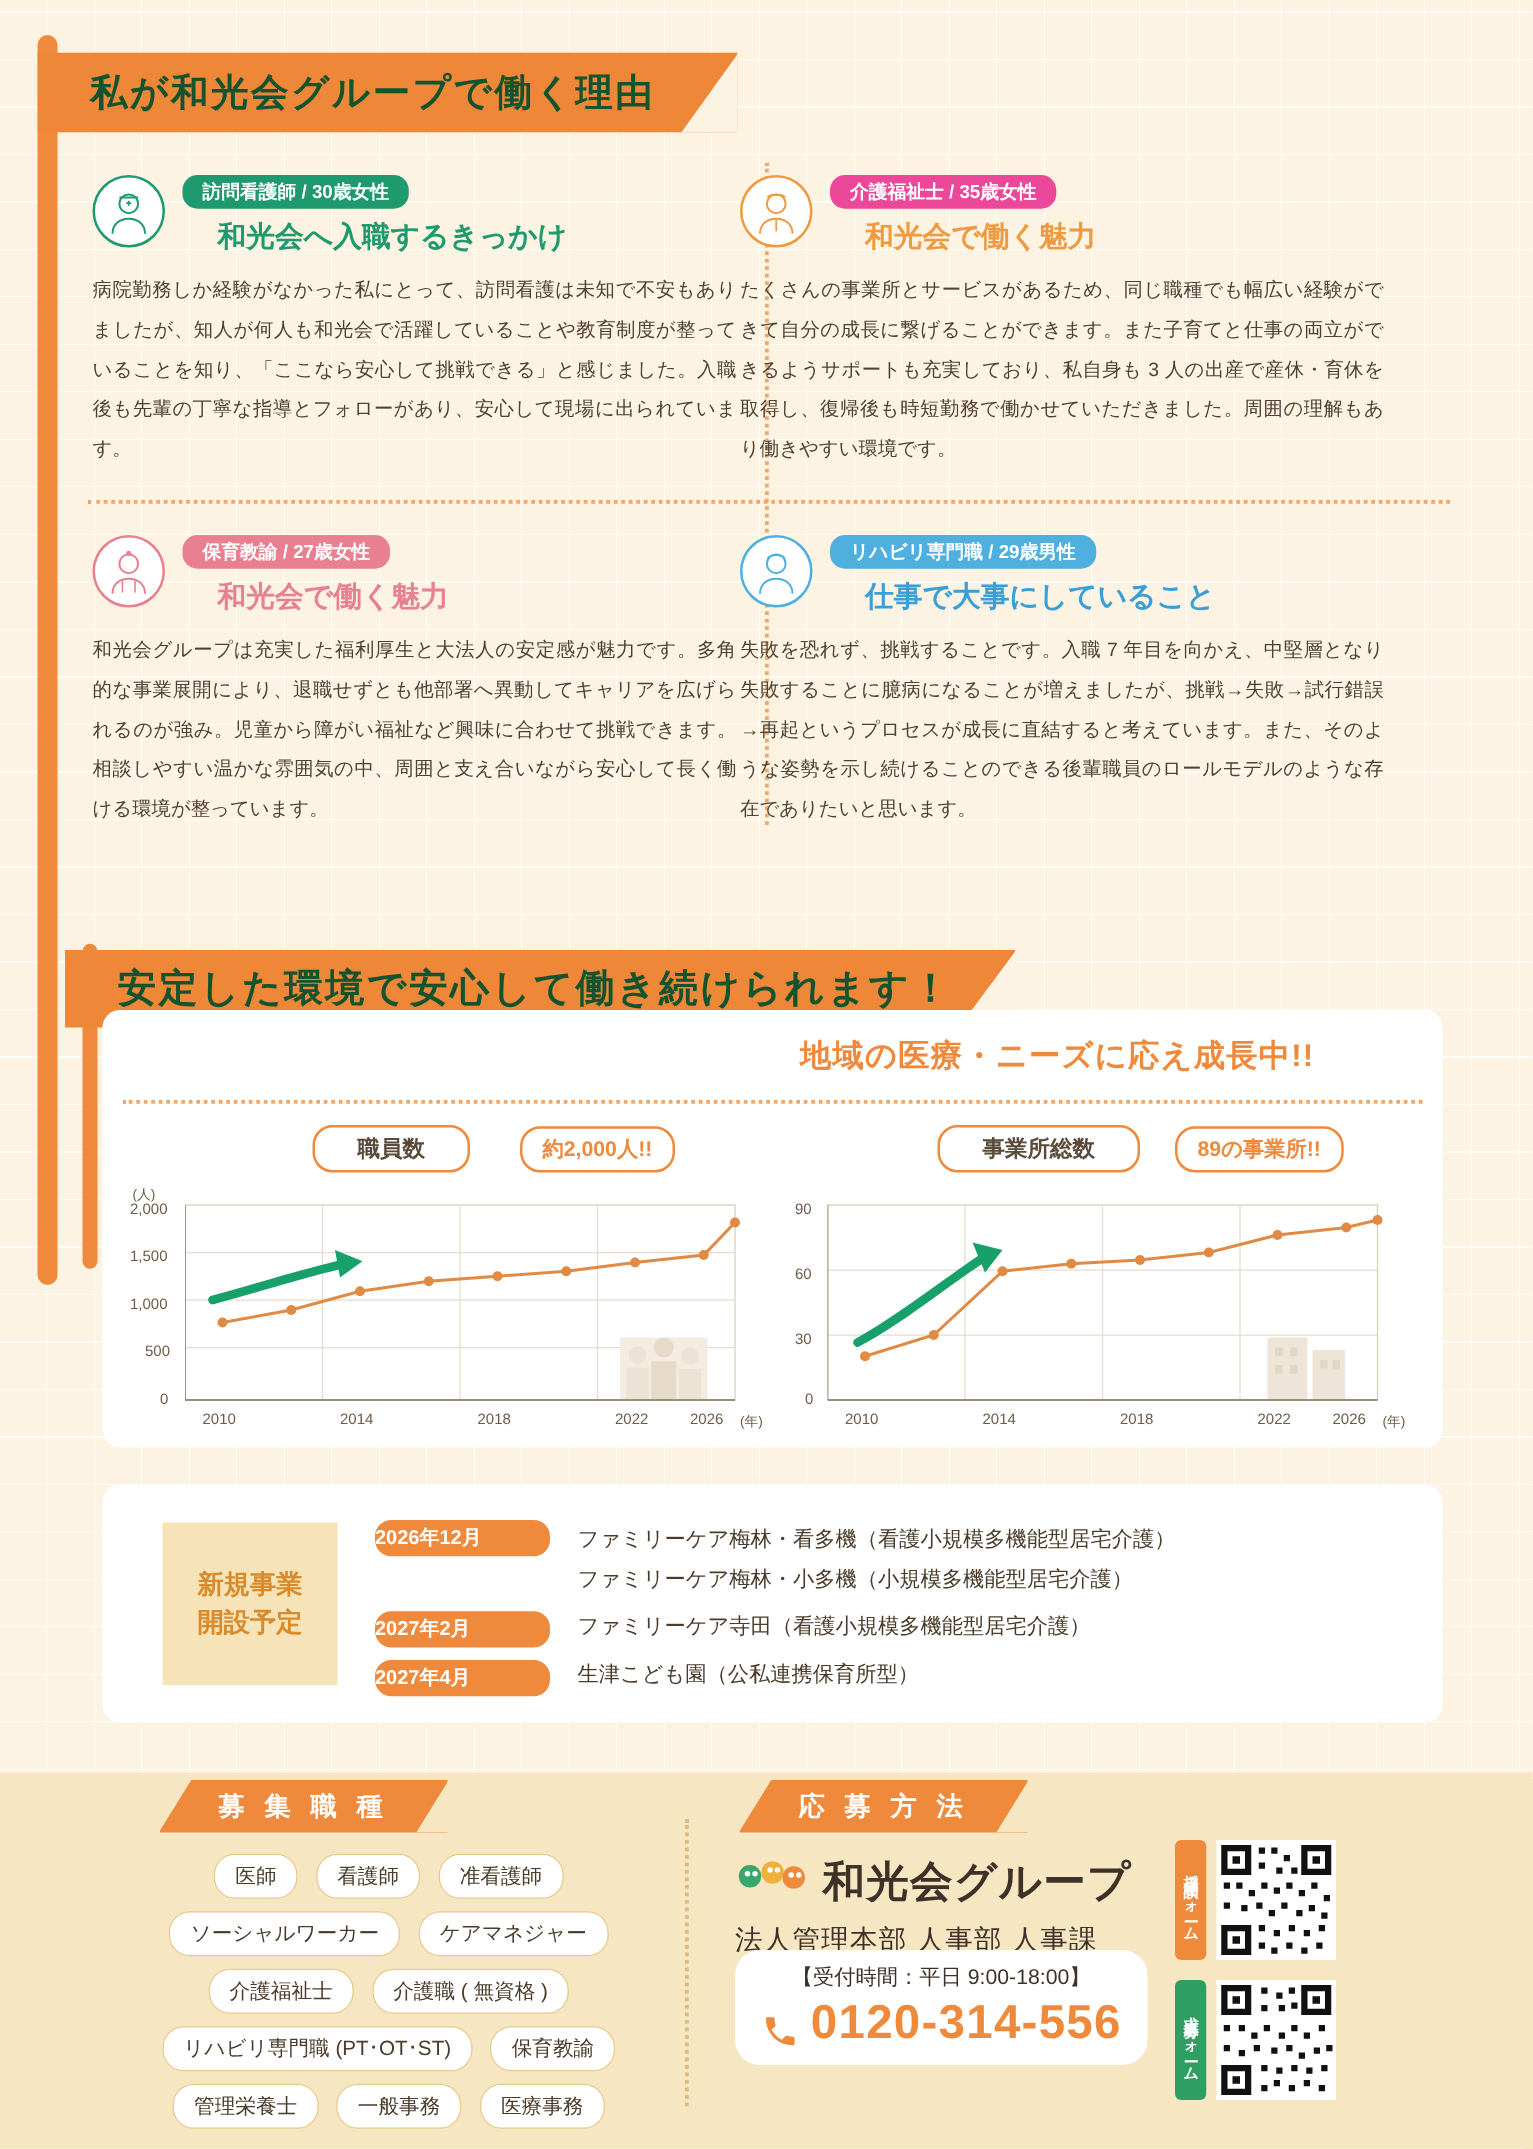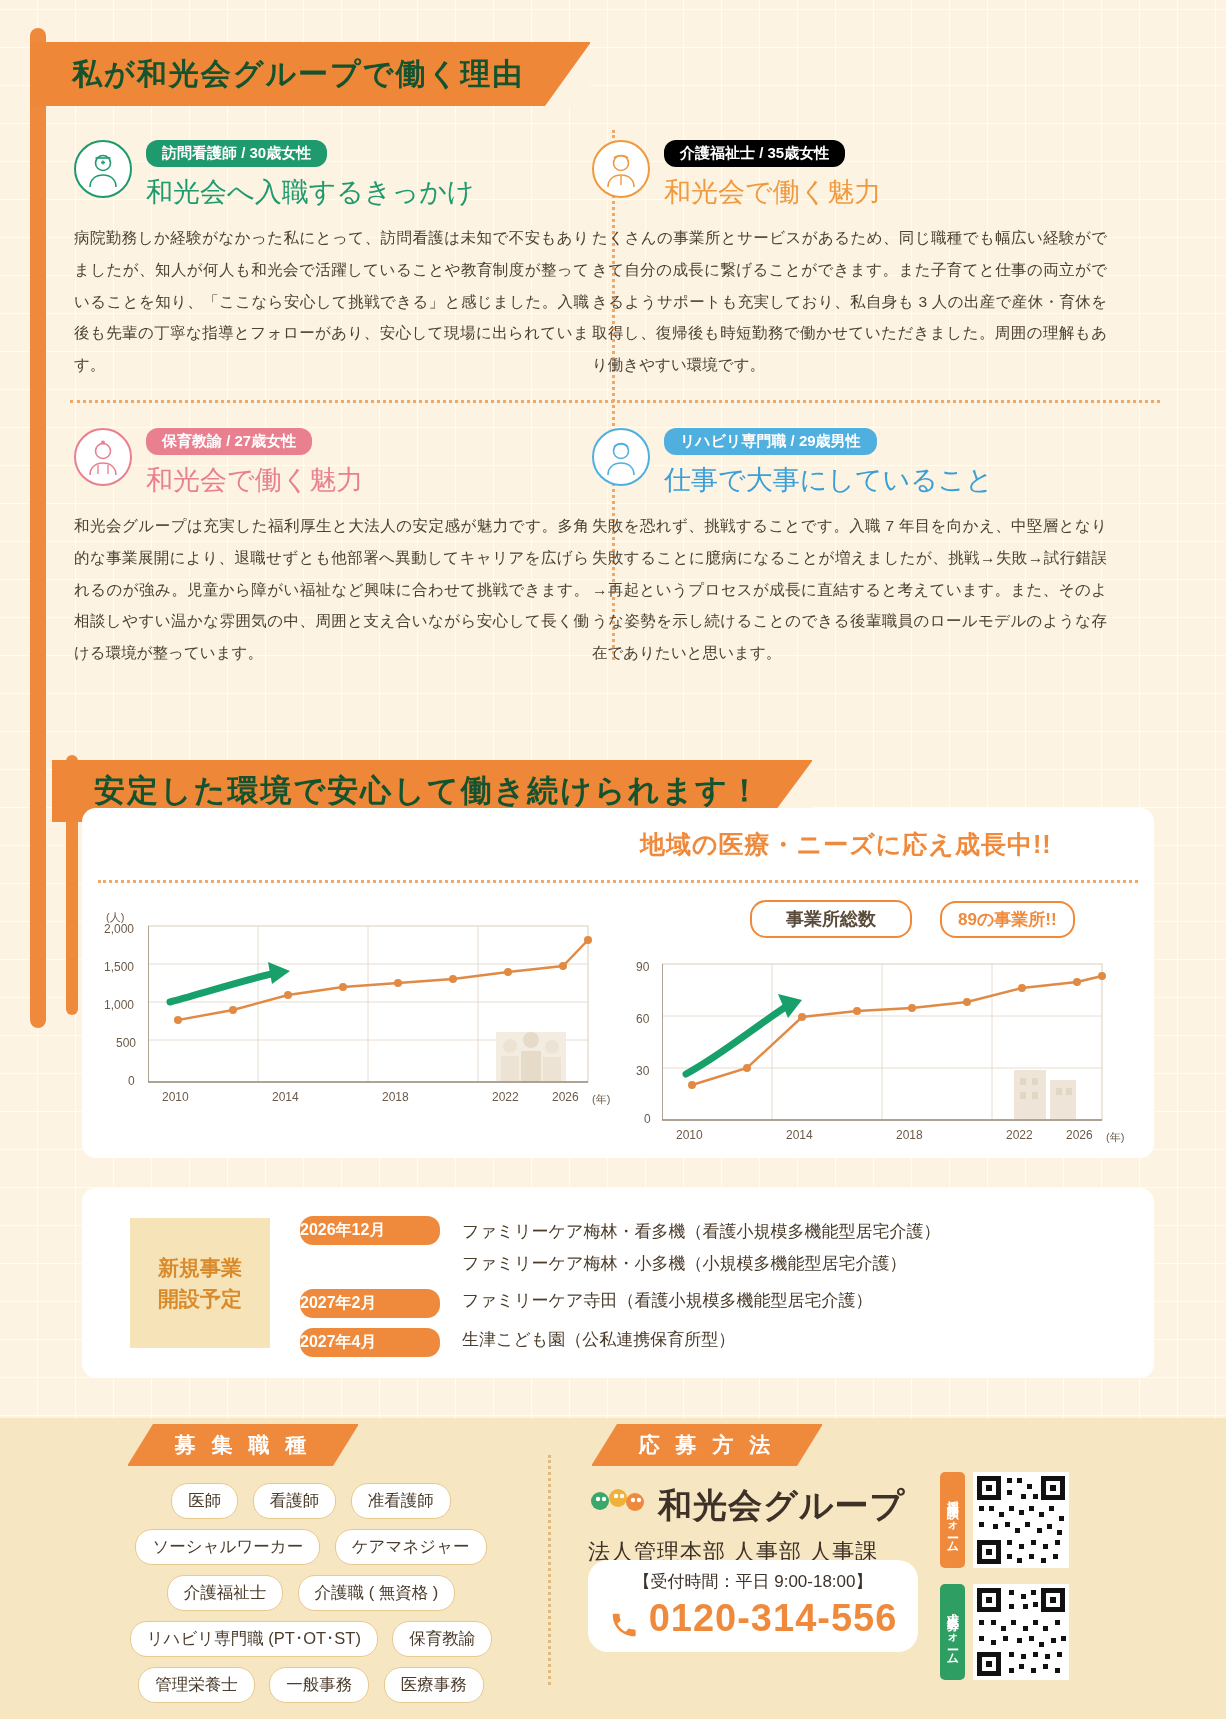--- a/index.html
+++ b/index.html
@@ -60,21 +60,21 @@
   .p-head{ display:flex; align-items:flex-start; gap:14px; }
   .avatar{
     width:58px; height:58px; border-radius:50%;
     border:2px solid; display:flex; align-items:center; justify-content:center;
     flex:0 0 58px; background:#fff;
   }
   .tagpill{
     display:inline-block; color:#fff; font-size:15px; font-weight:bold;
     padding:4px 16px; border-radius:12px; white-space:nowrap;
   }
-  .p-title{ font-size:27px; font-weight:normal; margin-top:7px; }
+  .p-title{ font-size:23px; font-weight:bold; margin-top:7px;margin-left:28px; }
   .p-body{
     margin-top:12px; font-size:15.5px; line-height:2.05; color:#4d4034;
     text-align:justify;
   }
   
   .dots-v{
     position:absolute; left:612px; top:130px; width:0; height:530px;
     border-left:3px dotted #f0a868;
   }
   .dots-h{
@@ -194,21 +194,21 @@
   <div class="p-head">
     <div class="avatar" style="border-color:#ef9a3f;">
       <svg width="40" height="40" viewBox="0 0 40 40">
           <circle cx="20" cy="14" r="7.5" fill="none" stroke="#ef9a3f" stroke-width="1.6"></circle>
           <path d="M13 9c2-3 12-3 14 0" fill="none" stroke="#ef9a3f" stroke-width="1.6"></path>
           <path d="M7 38c0-8 6-12 13-12s13 4 13 12" fill="none" stroke="#ef9a3f" stroke-width="1.6"></path>
           <path d="M20 27v9" stroke="#ef9a3f" stroke-width="1.4"></path>
         </svg>
     </div>
     <div>
-      <span class="tagpill" style="background:#000000;">介護福祉士 / 35歳女性</span>
+      <span class="tagpill" style="background:#ec4899;">介護福祉士 / 35歳女性</span>
       <div class="p-title" style="color:#ef9a3f;">和光会で働く魅力</div>
     </div>
   </div>
   <div class="p-body">たくさんの事業所とサービスがあるため、同じ職種でも幅広い経験ができて自分の成長に繋げることができます。また子育てと仕事の両立ができるようサポートも充実しており、私自身も 3 人の出産で産休・育休を取得し、復帰後も時短勤務で働かせていただきました。周囲の理解もあり働きやすい環境です。</div>
 </div>
 
 <div class="profile" id="prof2" style="left:74px; top:428px;">
   <div class="p-head">
     <div class="avatar" style="border-color:#e8808f;">
       <svg width="40" height="40" viewBox="0 0 40 40">
@@ -245,20 +245,24 @@
 
 <div class="ribbon r2">
   <span>安定した環境で安心して働き続けられます！</span>
 </div>
 
 <div class="white-panel growth-panel"></div>
 <div class="growth-sub">地域の医療・ニーズに応え成長中!!</div>
 <div class="dots-h2"></div>
 
 <div class="chart-box" style="left:100px; width:510px;">
+  <div style="display:flex; align-items:center; gap:40px; padding-left:150px;">
+    <span class="chart-title">職員数</span>
+    <span class="chart-callout">約2,000人!!</span>
+  </div>
   <div style="position:relative; margin-top:14px; height:190px;">
     <div class="axis-unit" style="position:absolute; left:6px; top:-4px;">(人)</div>
     <div class="tick" style="position:absolute; left:4px; top:8px;">2,000</div>
     <div class="tick" style="position:absolute; left:4px; top:46px;">1,500</div>
     <div class="tick" style="position:absolute; left:4px; top:84px;">1,000</div>
     <div class="tick" style="position:absolute; left:16px; top:122px;">500</div>
     <div class="tick" style="position:absolute; left:28px; top:160px;">0</div>
 
     <svg width="460" height="190" style="position:absolute; left:48px; top:0;">
       <rect x="0" y="12" width="440" height="156" fill="#fff" stroke="#d9cdbb" stroke-width="1"></rect>

